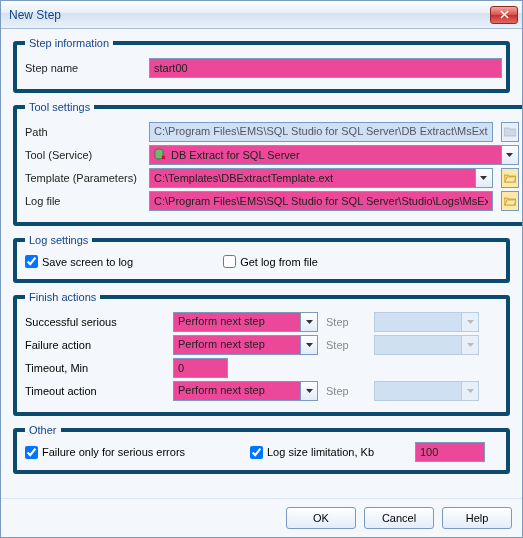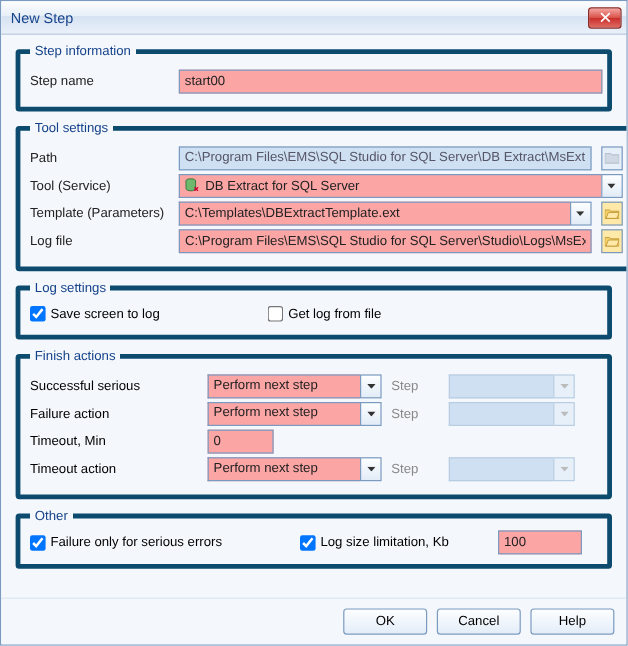--- a/index.html
+++ b/index.html
@@ -62,21 +62,21 @@
     margin: 3px 0;
     gap: 6px;
   }
   .lbl {
     color: #222;
     flex-shrink: 0;
   }
   .lbl-w1 { width: 118px; }
   input[type=text], .textbox {
     border: 1px solid #7a9ac0;
-    background: #fca5a5;
+    background: #ec4899;
     font-size: 11px;
     padding: 2px 4px;
     height: 20px;
     color: #222;
   }
   .textbox.disabled {
     background: #cfe0f3;
     color: #556;
   }
   .flex1 { flex: 1; }

